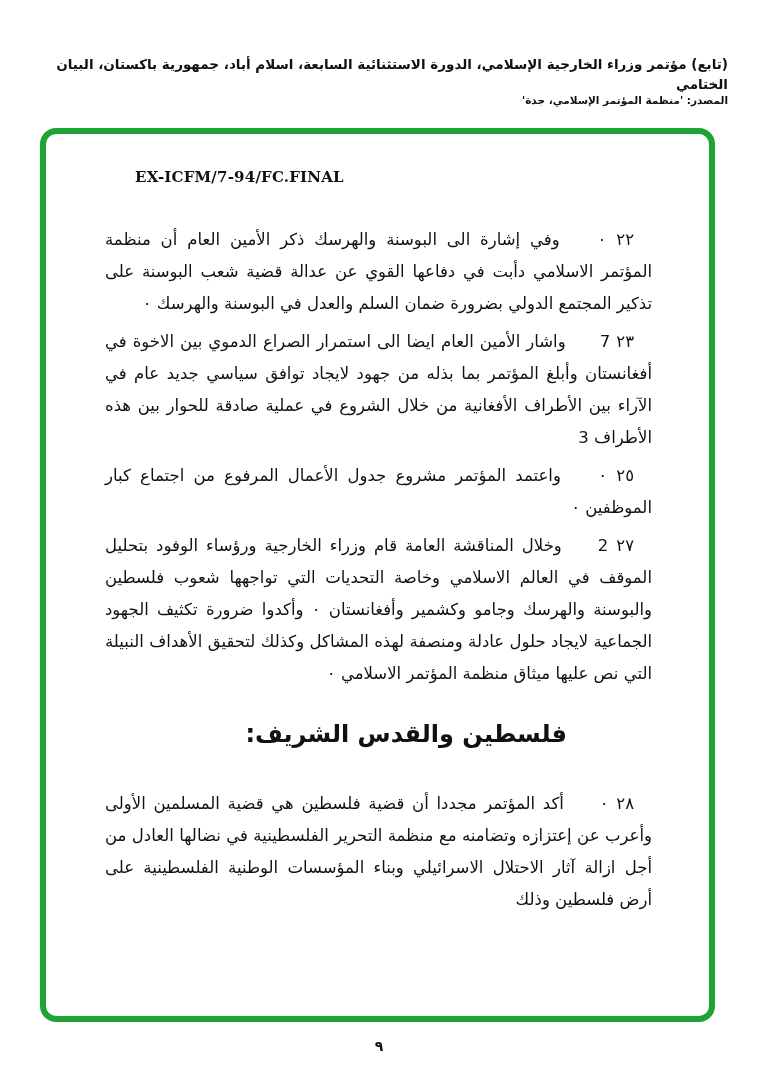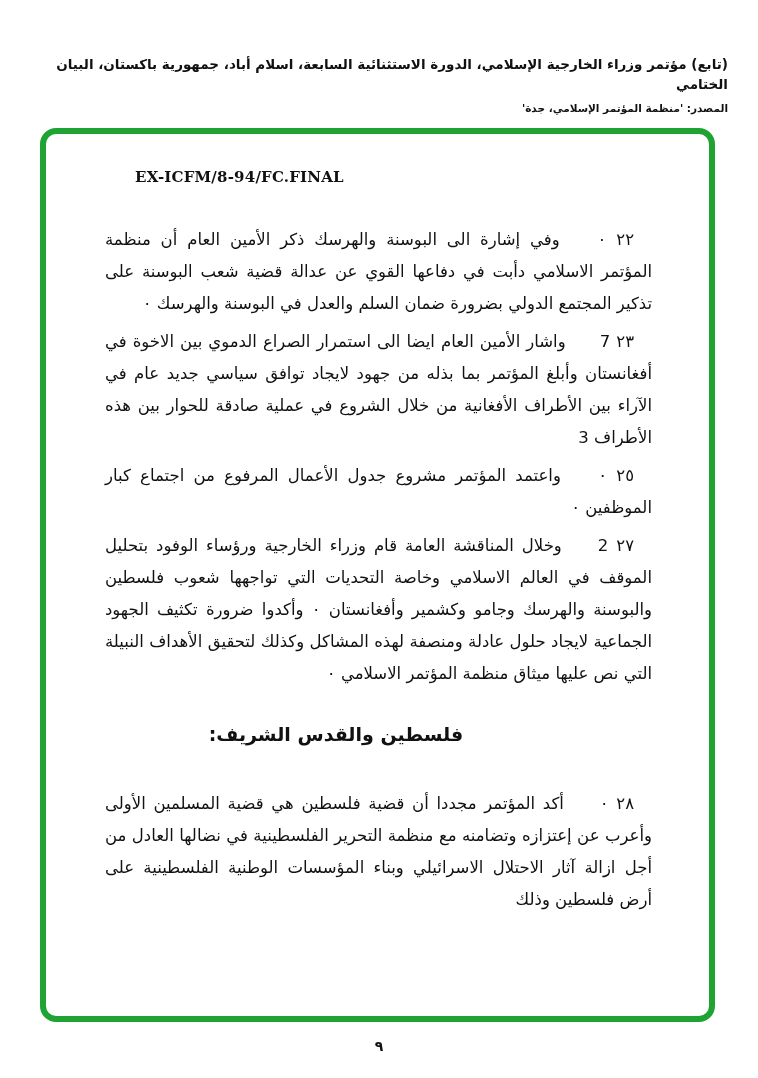--- a/index.html
+++ b/index.html
@@ -10,21 +10,21 @@
     position: relative;
     background: #ffffff;
     color: var(--ink);
     font-family: "DejaVu Sans", sans-serif;
   }
   .hdr {
     position: absolute; top: 54px; left: 30px; right: 30px;
     text-align: right; direction: rtl;
   }
   .hdr-title { font-size: 13.5px; font-weight: bold; line-height: 20px; }
-  .hdr-source { margin-top: 8px; font-size: 10.5px; font-weight: bold; }
+  .hdr-source { margin-top: 0; font-size: 10.5px; font-weight: bold; }
   .frame {
     position: absolute; left: 40px; top: 128px;
     width: 675px; height: 894px;
     border: 6px solid var(--green);
     border-radius: 16px;
     overflow: hidden;
   }
   .ref {
     position: absolute; left: 89px; top: 34px;
     font-family: "DejaVu Serif", serif;
@@ -34,41 +34,41 @@
   .body-text {
     position: absolute; top: 90px; right: 57px; left: 59px;
     direction: rtl;
     text-align: justify;
     font-size: 16.5px;
     line-height: 32px;
   }
   .para { margin: 0 0 6px 0; text-indent: 18px; }
   .pnum { margin-left: 28px; white-space: nowrap; }
   .section {
-    font-size: 19px; font-weight: bold;
+    font-size: 24px; font-weight: bold;
     margin: 28px 85px 38px 0;
-    text-align: center;
+    text-align: right;
   }
   .pagenum {
     position: absolute; top: 1038px; left: 0; right: 0;
     text-align: center; font-size: 14px; font-weight: bold;
   }
 </style>
 </head>
 <body>
 
 <div class="page">
 
   <div class="hdr">
     <div class="hdr-title">(تابع) مؤتمر وزراء الخارجية الإسلامي، الدورة الاستثنائية السابعة، اسلام أباد، جمهورية باكستان، البيان الختامي</div>
     <div class="hdr-source">المصدر: 'منظمة المؤتمر الإسلامي، جدة'</div>
   </div>
 
   <div class="frame">
-    <div class="ref">EX-ICFM/8-94/FC.FINAL</div>
+    <div class="ref">EX-ICFM/7-94/FC.FINAL</div>
 
     <div class="body-text">
 
       <p class="para">
         <span class="pnum">٢٢ ٠</span>
         <span>وفي إشارة الى البوسنة والهرسك ذكر الأمين العام أن منظمة المؤتمر الاسلامي دأبت في دفاعها القوي عن عدالة قضية شعب البوسنة على تذكير المجتمع الدولي بضرورة ضمان السلم والعدل في البوسنة والهرسك ٠</span>
       </p>
 
       <p class="para">
         <span class="pnum">٢٣ 7</span>

